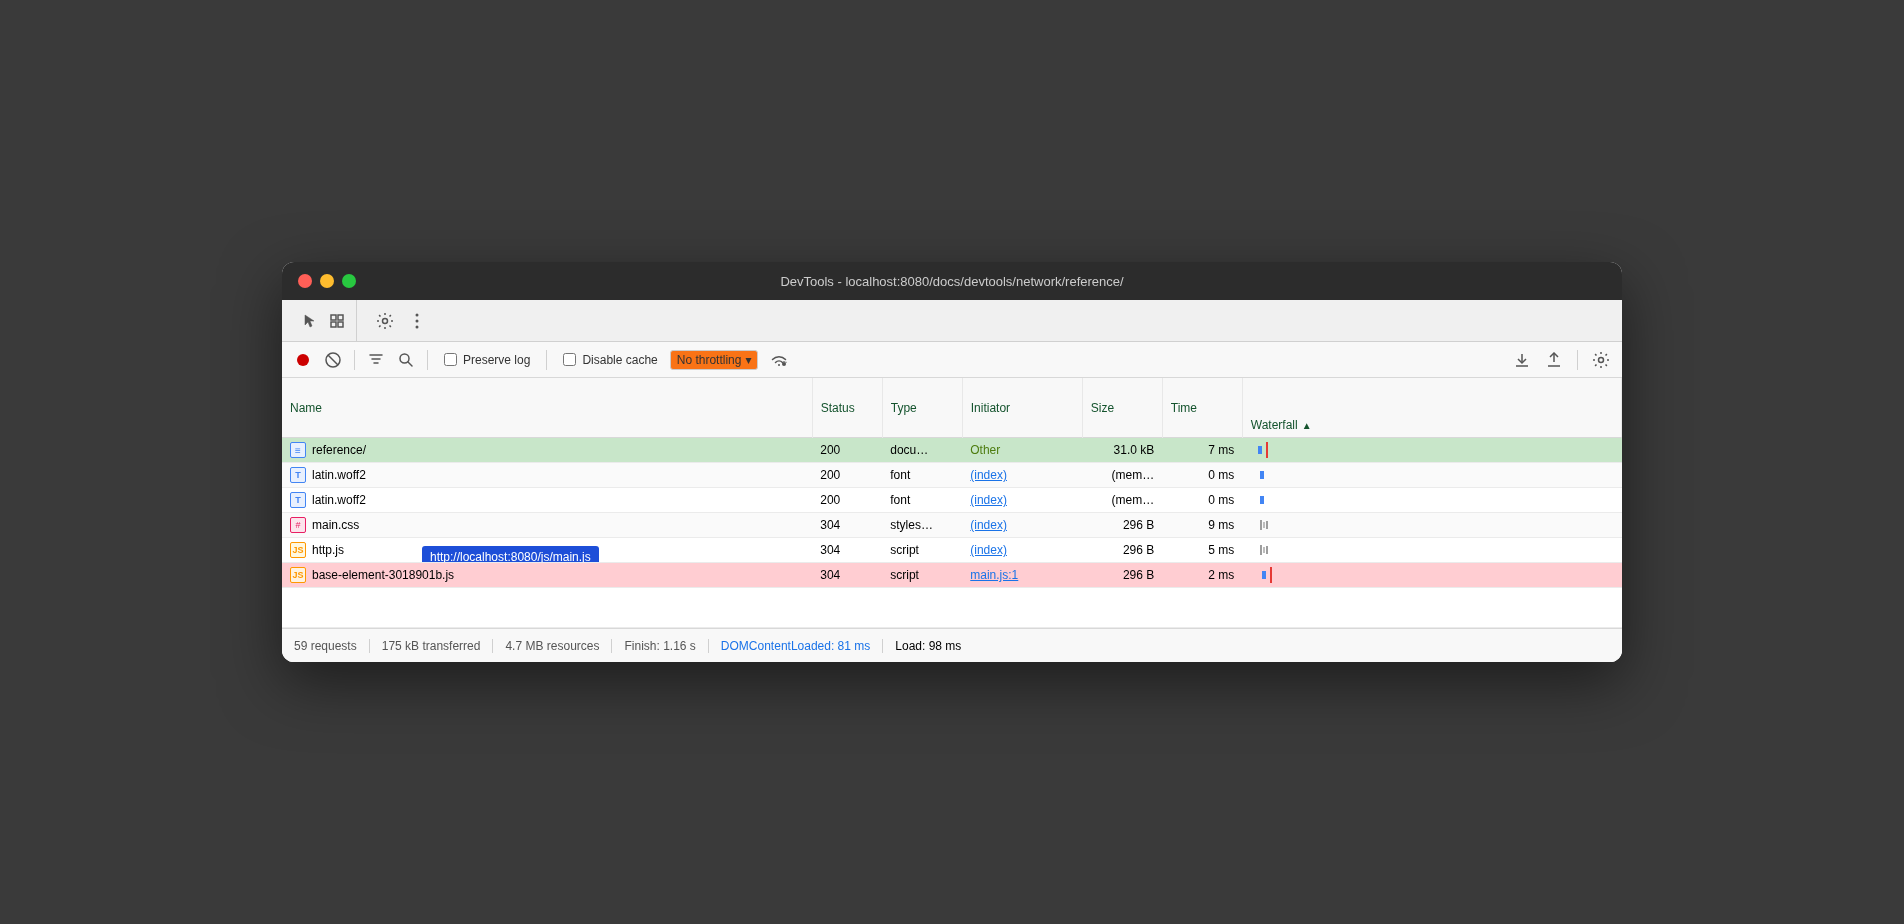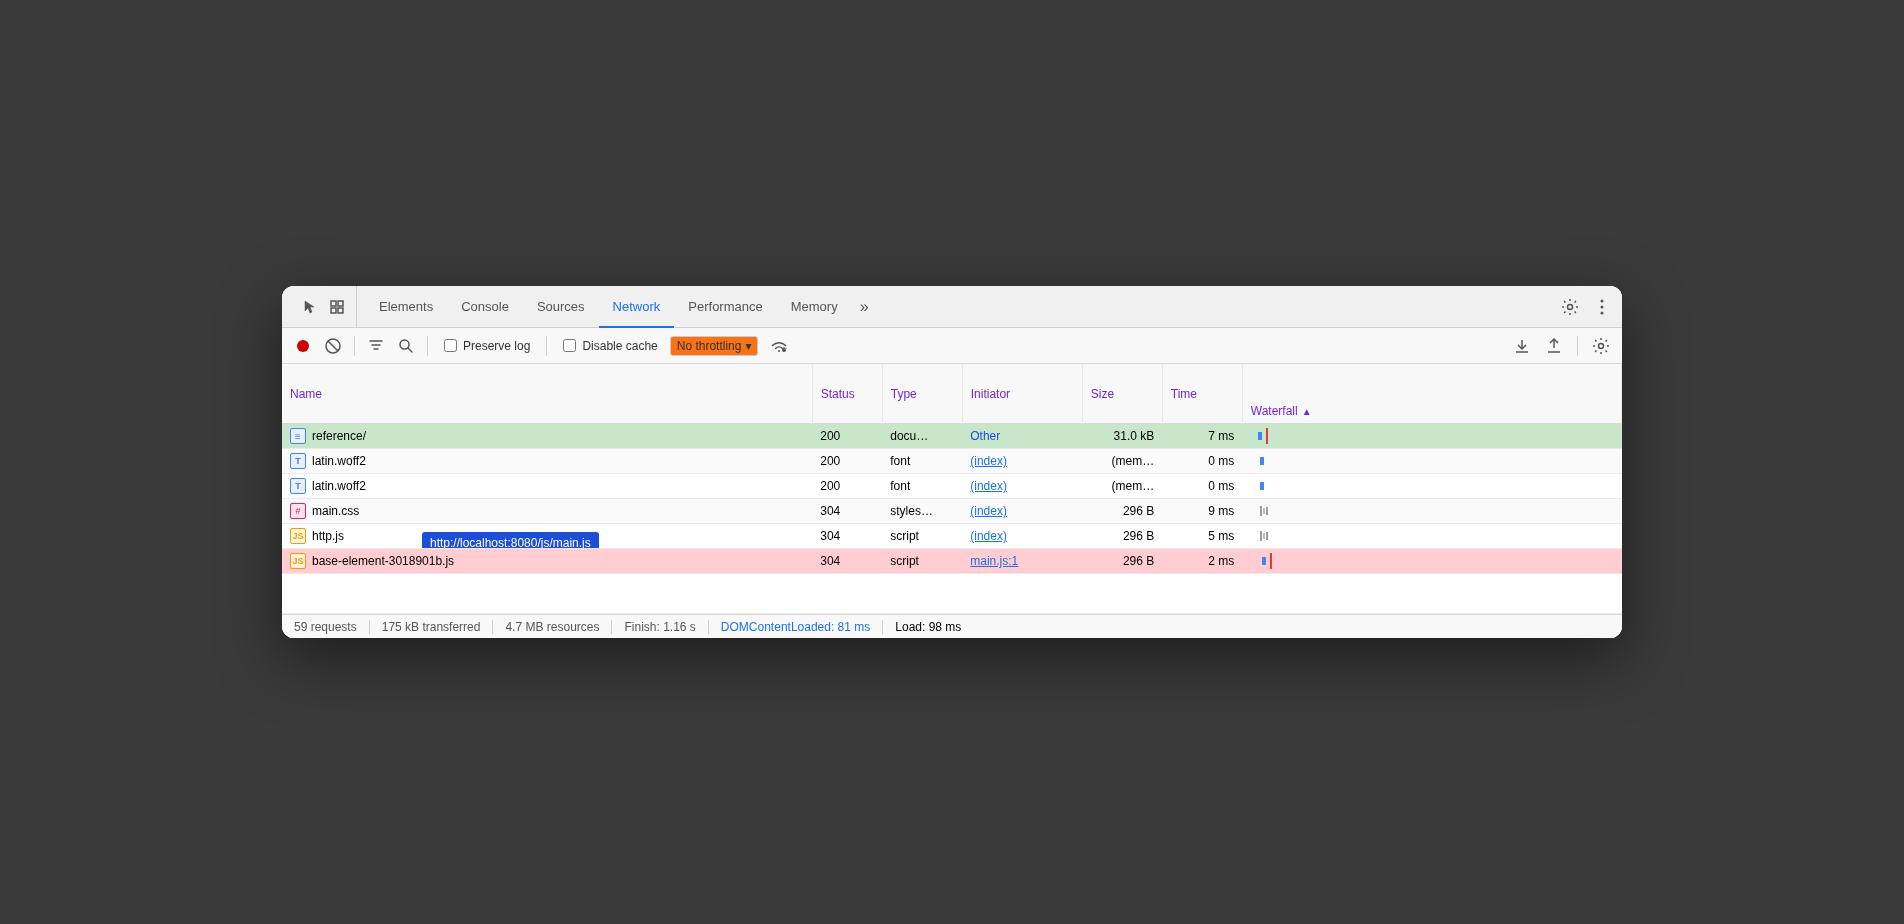--- a/index.html
+++ b/index.html
@@ -192,21 +192,21 @@
     }
     .network-table thead tr {
       background: #f8f8f8;
       border-bottom: 1px solid #d8d8d8;
     }
     .network-table th {
       text-align: left;
       padding: 5px 8px;
       font-weight: 500;
       font-size: 12px;
-      color: #6d28d9;
+      color: #14532d;
       border-right: 1px solid #e8e8e8;
       white-space: nowrap;
       cursor: pointer;
       user-select: none;
     }
     .network-table th:last-child {
       display: flex;
       align-items: center;
       gap: 4px;
     }
@@ -267,21 +267,21 @@
     .wf-dark { background: #333; width: 2px; }
     .status-bar {
       background: #f8f8f8;
       border-top: 1px solid #d8d8d8;
       display: flex;
       align-items: center;
       padding: 4px 12px;
       font-size: 12px;
       color: #555;
       gap: 0;
-      height: 24px;
+      height: 34px;
     }
     .status-item {
       padding: 0 12px;
       border-right: 1px solid #d0d0d0;
       white-space: nowrap;
     }
     .status-item:first-child { padding-left: 0; }
     .status-dom { color: #1a73e8; font-weight: 500; }
     .status-load { color: #000000; font-weight: 400; }
     .tooltip {
@@ -306,61 +306,48 @@
       gap: 4px;
       margin-top: 35px;
     }
     .sort-arrow { font-size: 10px; }
   </style>
 </head>
 <body>
 
 <div class="window">
 
+  <div class="title-bar">
+    <div class="traffic-lights">
+      <div class="traffic-light tl-red"></div>
+      <div class="traffic-light tl-yellow"></div>
+      <div class="traffic-light tl-green"></div>
+    </div>
+    <div class="title-bar-title">DevTools - localhost:8080/docs/devtools/network/reference/</div>
+  </div>
 
   <div class="devtools-body">
 
     <div class="tab-bar">
       <div class="tab-bar-icons">
         <div class="tab-icon">
           <svg width="16" height="16" viewBox="0 0 16 16" fill="none">
             <path d="M4 2L4 12L7 9L9 14L11 13L9 8L13 8Z" fill="#555" stroke="#555" stroke-width="0.5"></path>
           </svg>
         </div>
         <div class="tab-icon">
           <svg width="16" height="16" viewBox="0 0 16 16" fill="none">
             <rect x="2" y="2" width="5" height="5" stroke="#555" stroke-width="1.5" fill="none"></rect>
             <rect x="9" y="2" width="5" height="5" stroke="#555" stroke-width="1.5" fill="none"></rect>
             <rect x="2" y="9" width="5" height="5" stroke="#555" stroke-width="1.5" fill="none"></rect>
             <rect x="9" y="9" width="5" height="5" stroke="#555" stroke-width="1.5" fill="none"></rect>
           </svg>
         </div>
       </div>
 
-      <div class="tabs">
-        <div class="tab">
-          <span>Elements</span>
-        </div>
-        <div class="tab">
-          <span>Console</span>
-        </div>
-        <div class="tab">
-          <span>Sources</span>
-        </div>
-        <div class="tab active">
-          <span>Network</span>
-        </div>
-        <div class="tab">
-          <span>Performance</span>
-        </div>
-        <div class="tab">
-          <span>Memory</span>
-        </div>
-        <div class="tab-more">»</div>
-      </div>
 
       <div class="tab-bar-right">
         <div class="icon-btn">
           <svg width="18" height="18" viewBox="0 0 18 18" fill="none">
             <circle cx="9" cy="9" r="2.5" stroke="#555" stroke-width="1.5" fill="none"></circle>
             <path d="M9 1v2M9 15v2M1 9h2M15 9h2M3.1 3.1l1.4 1.4M13.5 13.5l1.4 1.4M14.9 3.1l-1.4 1.4M4.5 13.5l-1.4 1.4" stroke="#555" stroke-width="1.5"></path>
           </svg>
         </div>
         <div class="icon-btn">
           <svg width="4" height="16" viewBox="0 0 4 16" fill="#555">
@@ -465,21 +452,21 @@
 
           <tr class="row-green">
             <td class="col-name">
               <div class="name-cell">
                 <span class="file-icon icon-doc">≡</span>
                 <span>reference/</span>
               </div>
             </td>
             <td class="col-status">200</td>
             <td class="col-type">docu…</td>
-            <td class="col-initiator" style="color:#1d4ed8;">Other</td>
+            <td class="col-initiator" style="color:#4d7c0f;">Other</td>
             <td class="col-size">31.0 kB</td>
             <td class="col-time">7 ms</td>
             <td class="col-waterfall">
               <div class="waterfall-bar-container">
                 <div class="waterfall-bar wf-blue" style="left: 8px;"></div>
                 <div class="waterfall-bar wf-dark" style="left: 16px; background:#e53935; width:2px; height:16px;"></div>
               </div>
             </td>
           </tr>
 

